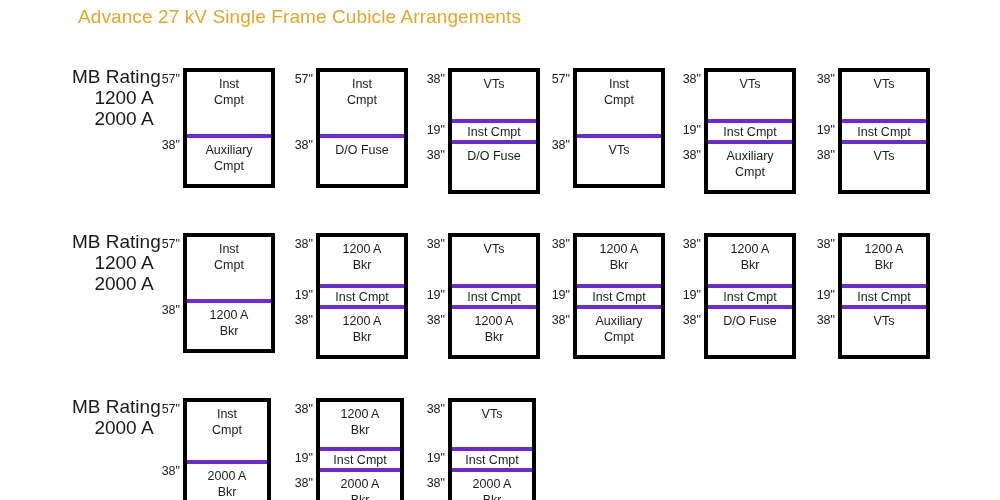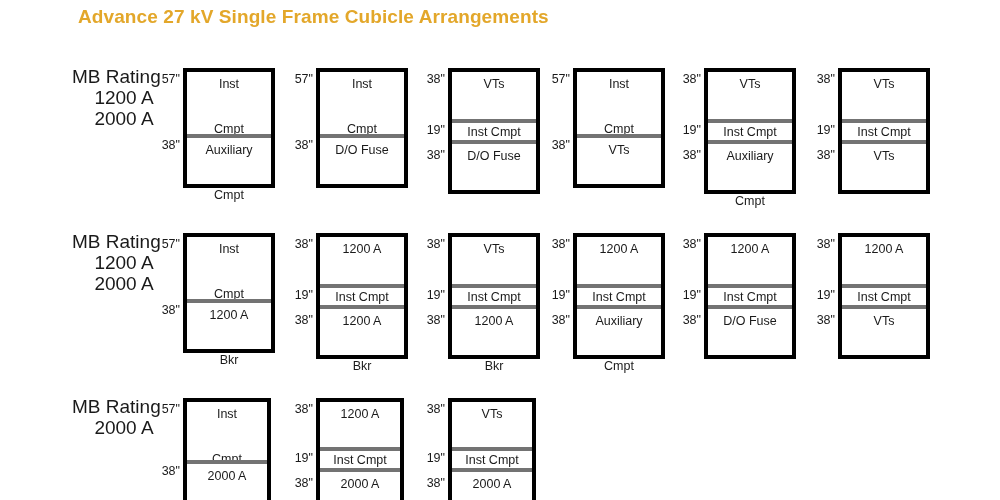--- a/index.html
+++ b/index.html
@@ -14,21 +14,21 @@
     color: #1a1a1a;
     overflow: hidden;
     position: relative;
   }
 
   #page-title {
     position: absolute;
     left: 78px;
     top: 6px;
     font-size: 19px;
-    font-weight: bold;
+    font-weight: normal;
     color: #e3a72a;
     letter-spacing: 0.1px;
     white-space: nowrap;
     text-align: center;
   }
 
   .diagram {
     position: absolute;
     left: 0;
     top: 48px;
@@ -95,23 +95,22 @@
     display: flex;
     flex-direction: column;
     justify-content: flex-start;
     align-items: center;
     padding-top: 4px;
     font-size: 12.5px;
     line-height: 16px;
     text-align: center;
     color: #1a1a1a;
     background: #ffffff;
-    gap: 29px;
-  }
-  .sect + .sect { border-top: 4px solid #737373; }
+  }
+  .sect + .sect { border-top: 4px solid #6d28d9; }
   .sect .ln { display: block; white-space: nowrap; }
 
   
   .h57 { height: 62px; }
   .h38 { height: 47px; }
   .h38b { height: 50px; }
   .h19 { height: 21px; justify-content: center; padding-top: 0; }
   .h19 .ln { line-height: 14px; }
 
   .r3 .h57 { height: 58px; }

